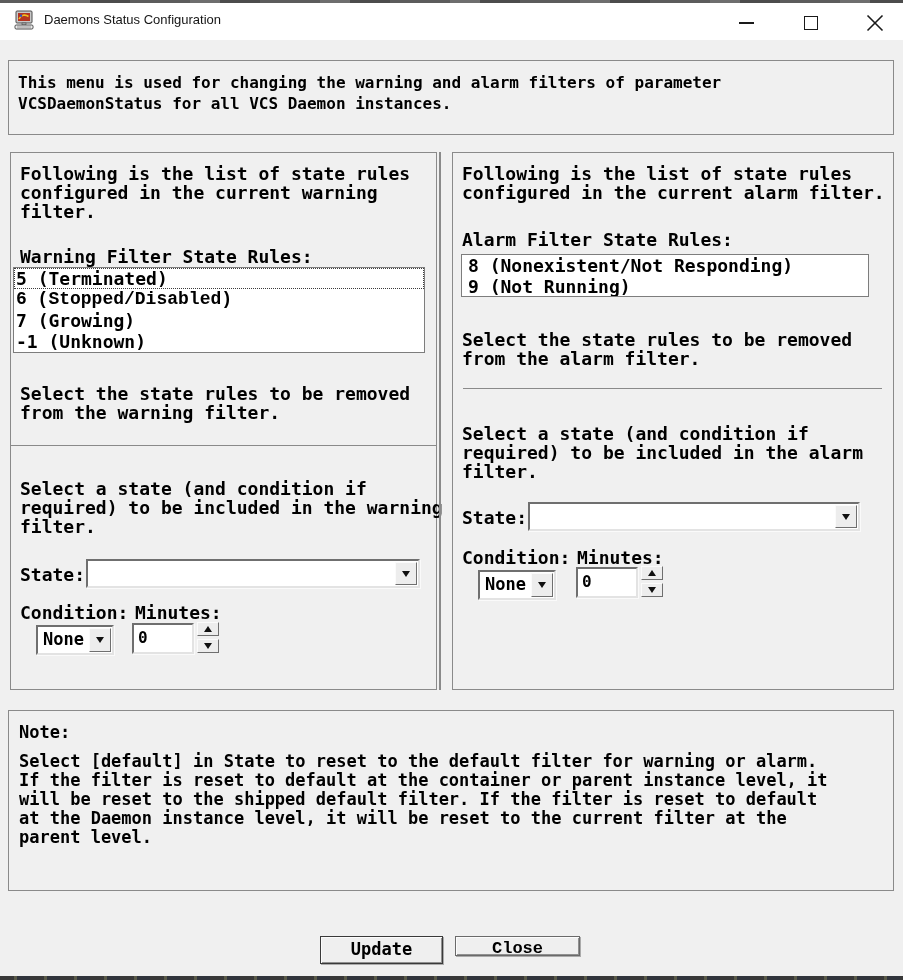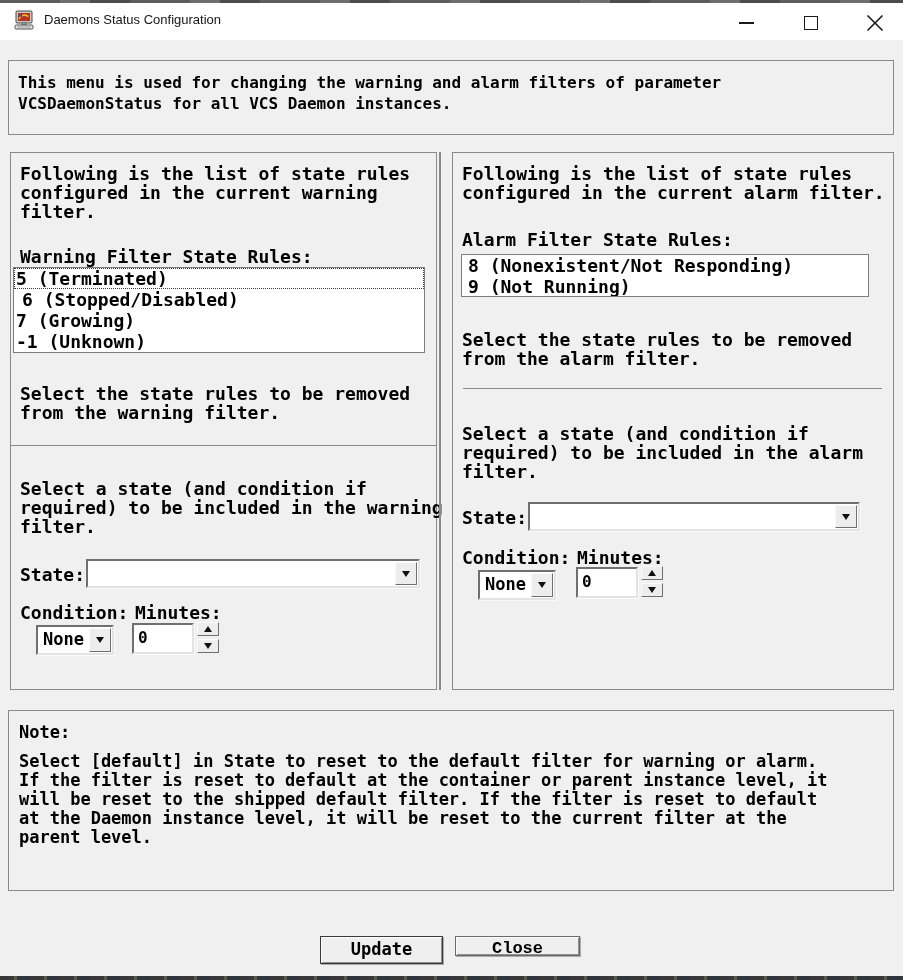--- a/index.html
+++ b/index.html
@@ -97,21 +97,21 @@
 VCSDaemonStatus for all VCS Daemon instances.</div>
   </div>
 
   <div class="frame" id="warning-panel">
     <div class="p-intro pre" style="top:11px;">Following is the list of state rules
 configured in the current warning
 filter.</div>
     <div class="p-label" style="top:93px;">Warning Filter State Rules:</div>
     <div class="listbox" style="left:2px;top:114px;width:412px;height:86px;">
       <div class="list-item focused" style="padding-left:2px;">5 (Terminated)</div>
-      <div class="list-item" style="padding-left:8px;">6 (Stopped/Disabled)</div>
+      <div class="list-item" style="padding-left:2px;font-family:Liberation Mono, monospace;">6 (Stopped/Disabled)</div>
       <div class="list-item" style="padding-left:2px;">7 (Growing)</div>
       <div class="list-item" style="padding-left:2px;">-1 (Unknown)</div>
     </div>
     <div class="hint pre" style="top:231px;">Select the state rules to be removed
 from the warning filter.</div>
     <div class="hsep" style="left:0;top:292px;width:425px;"></div>
     <div class="hint pre" style="top:326px;">Select a state (and condition if
 required) to be included in the warning
 filter.</div>
     <div class="p-label" style="top:411px;">State:</div>

